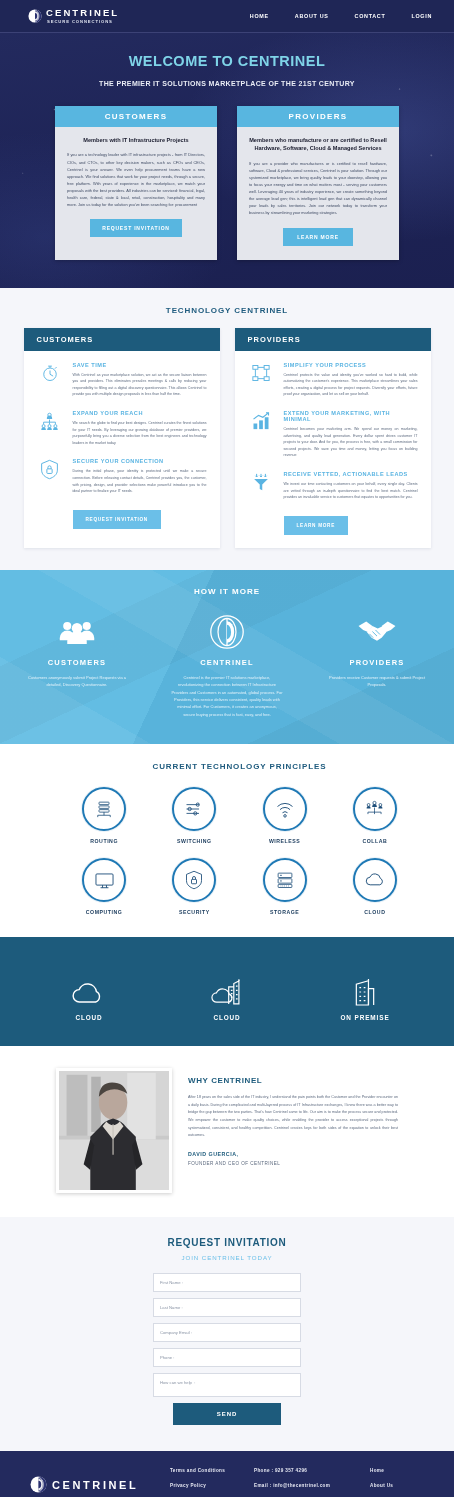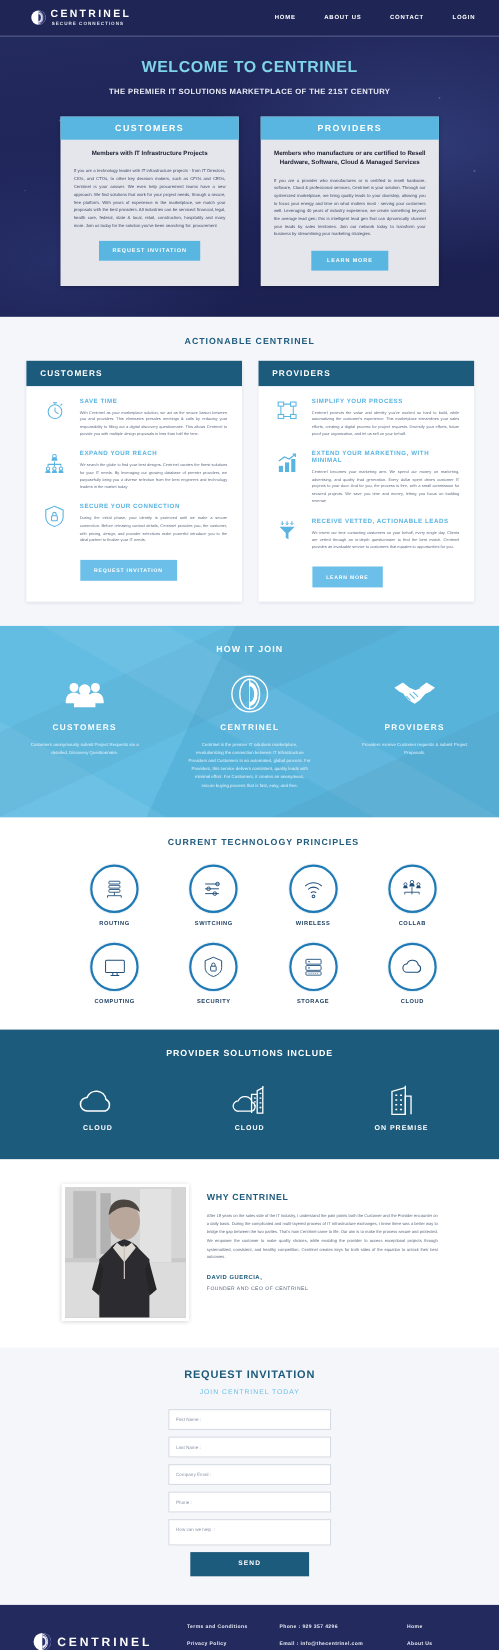--- a/index.html
+++ b/index.html
@@ -285,21 +285,21 @@
         <div class="hcard-body">
           <div class="hcard-lead">Members who manufacture or are certified to Resell Hardware, Software, Cloud &amp; Managed Services</div>
           <div class="hcard-text">If you are a provider who manufactures or is certified to resell hardware, software, Cloud &amp; professional services, Centrinel is your solution. Through our systemized marketplace, we bring quality leads to your doorstep, allowing you to focus your energy and time on what matters most - serving your customers well. Leveraging 40 years of industry experience, we create something beyond the average lead gen; this is intelligent lead gen that can dynamically channel your leads by sales territories. Join our network today to transform your business by streamlining your marketing strategies.</div>
           <button class="hcard-btn">LEARN MORE</button>
         </div>
       </div>
     </div>
   </section>
 
   <section class="intro">
-    <div class="section-title">ACTIONABLE CENTRINEL</div>
+    <div class="section-title">TECHNOLOGY CENTRINEL</div>
 
     <div class="intro-cards">
 
       <div class="icard">
         <div class="icard-head">CUSTOMERS</div>
         <div class="icard-body">
 
           <div class="feature">
             <span class="feature-icon">
               <svg viewBox="0 0 32 32" width="20" height="20" fill="none" stroke="#5ab4e2" stroke-width="1.5">
@@ -408,21 +408,21 @@
             </div>
           </div>
 
           <button class="icard-btn">LEARN MORE</button>
         </div>
       </div>
     </div>
   </section>
 
   <section class="how">
-    <div class="how-title">HOW IT JOIN</div>
+    <div class="how-title">HOW IT MORE</div>
     <div class="how-cols">
 
       <div class="how-col">
         <div class="how-icon">
           <svg viewBox="0 0 48 34" width="36" height="26" fill="#ffffff">
             <circle cx="11" cy="9" r="5.4"></circle>
             <path d="M1 28 h20 v-3 a10 10 0 0 0 -20 0 z"></path>
             <circle cx="37" cy="9" r="5.4"></circle>
             <path d="M27 28 h20 v-3 a10 10 0 0 0 -20 0 z"></path>
             <circle cx="24" cy="12" r="7"></circle>
@@ -560,21 +560,20 @@
           <svg viewBox="0 0 32 32" width="22" height="22" fill="none" stroke="#1f4f7a" stroke-width="1.4">
             <path d="M9 23 a5.5 5.5 0 0 1 -0.4 -11 a8 8 0 0 1 15.2 1.6 a5 5 0 0 1 -0.8 9.4 z"></path>
           </svg>
         </div>
         <div class="tech-label">CLOUD</div>
       </div>
     </div>
   </section>
 
   <section class="solutions">
-    <div class="sol-title">PROVIDER SOLUTIONS INCLUDE</div>
     <div class="sol-row">
 
       <div class="sol-item">
         <div class="sol-icon">
           <svg viewBox="0 0 40 28" width="38" height="27" fill="none" stroke="#ffffff" stroke-width="1.5">
             <path d="M10 24 a6.5 6.5 0 0 1 -0.4 -13 a9.5 9.5 0 0 1 18.2 2 a6 6 0 0 1 -0.8 11 z"></path>
           </svg>
         </div>
         <div class="sol-label">CLOUD</div>
       </div>

